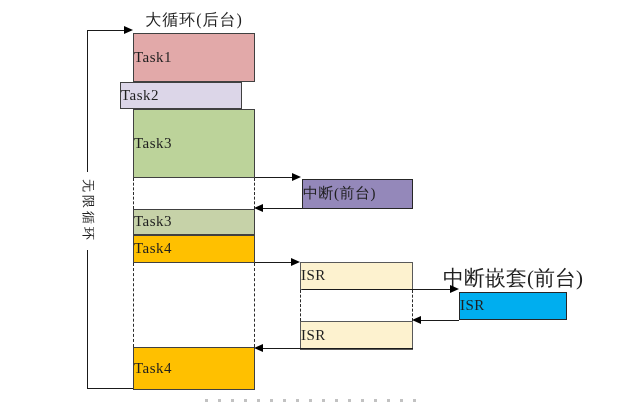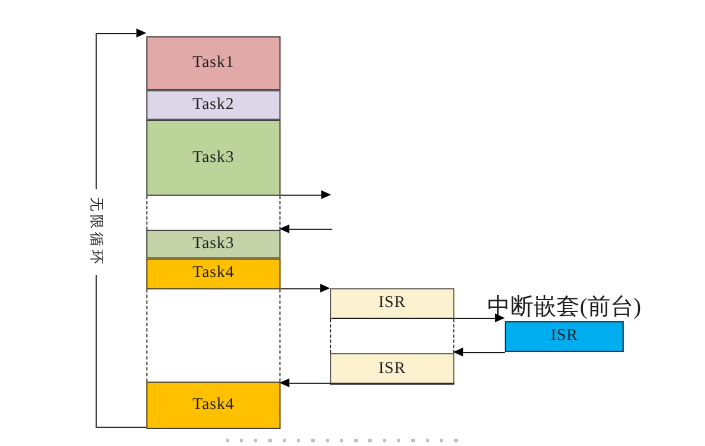--- a/index.html
+++ b/index.html
@@ -9,24 +9,24 @@
   }
   .label{position:absolute;white-space:nowrap;}
   .title{left:114px;top:10px;width:160px;text-align:center;font-size:16px;letter-spacing:1px;}
   .nested-label{left:438px;top:264px;width:150px;text-align:center;font-size:21px;}
   .loop-label{
     left:88px;top:211px;transform:translate(-50%,-50%) rotate(90deg);
     background:#ffffff;padding:0 7px;font-size:13px;letter-spacing:3px;
   }
   .box{
     position:absolute;box-sizing:border-box;border:1.5px solid #404040;
-    text-align:center;font-size:15px;letter-spacing:0.5px;
+    text-align:left;font-size:15px;letter-spacing:0.5px;
   }
   .seg1{left:133px;top:33px; width:122px;height:49px;line-height:46px;}
-  .seg2{left:133px;top:82px; width:122px;height:27px;line-height:24px;}
+  .seg2{left:120px;top:82px; width:122px;height:27px;line-height:24px;}
   .seg3{left:133px;top:109px;width:122px;height:69px;line-height:66px;}
   .seg4{left:133px;top:209px;width:122px;height:26px;line-height:23px;}
   .seg5{left:133px;top:235px;width:122px;height:28px;line-height:25px;}
   .seg6{left:133px;top:347px;width:122px;height:43px;line-height:40px;}
   .interrupt{left:302px;top:179px;width:111px;height:30px;line-height:27px;border-color:#262626;}
   .isr1{left:300px;top:262px;width:113px;height:28px;line-height:25px;border-color:#595959;}
   .isr2{left:300px;top:321px;width:113px;height:29px;line-height:26px;border-color:#595959;}
   .nested-isr{left:459px;top:292px;width:108px;height:28px;line-height:25px;border-color:#262626;}
   .hline{position:absolute;height:0;border-top:1.4px solid #1a1a1a;}
   .vline{position:absolute;width:0;border-left:1.4px solid #1a1a1a;}
@@ -42,20 +42,21 @@
   .caption-remnant{
     position:absolute;left:205px;top:399px;width:215px;height:3px;opacity:.45;
     background:repeating-linear-gradient(90deg,#777 0 3px,transparent 3px 13px);
   }
 </style>
 </head>
 <body>
 
 <div class="canvas">
 
+  <div class="label title">大循环(后台)</div>
   <div class="label nested-label">中断嵌套(前台)</div>
 
   <div class="hline arrow-r" style="left:88px;top:30px;width:36px;"></div>
   <div class="vline" style="left:87px;top:30px;height:359px;"></div>
   <div class="hline" style="left:88px;top:388px;width:45px;"></div>
   <div class="label loop-label">无限循环</div>
 
   <div class="box seg1" style="background: rgb(226, 169, 169);">
     <span>Task1</span>
   </div>
@@ -73,20 +74,23 @@
   </div>
   <div class="box seg6" style="background: rgb(255, 192, 0);">
     <span>Task4</span>
   </div>
 
   <div class="vdash" style="left:133px;top:178px;height:31px;"></div>
   <div class="vdash" style="left:253.5px;top:178px;height:31px;"></div>
   <div class="vdash" style="left:133px;top:263px;height:84px;"></div>
   <div class="vdash" style="left:253.5px;top:263px;height:84px;"></div>
 
+  <div class="box interrupt" style="background: rgb(148, 136, 186);">
+    <span>中断(前台)</span>
+  </div>
 
   <div class="box isr1" style="background: rgb(253, 242, 207);">
     <span>ISR</span>
   </div>
   <div class="box isr2" style="background: rgb(253, 242, 207);">
     <span>ISR</span>
   </div>
   <div class="box nested-isr" style="background: rgb(0, 174, 239);">
     <span>ISR</span>
   </div>

